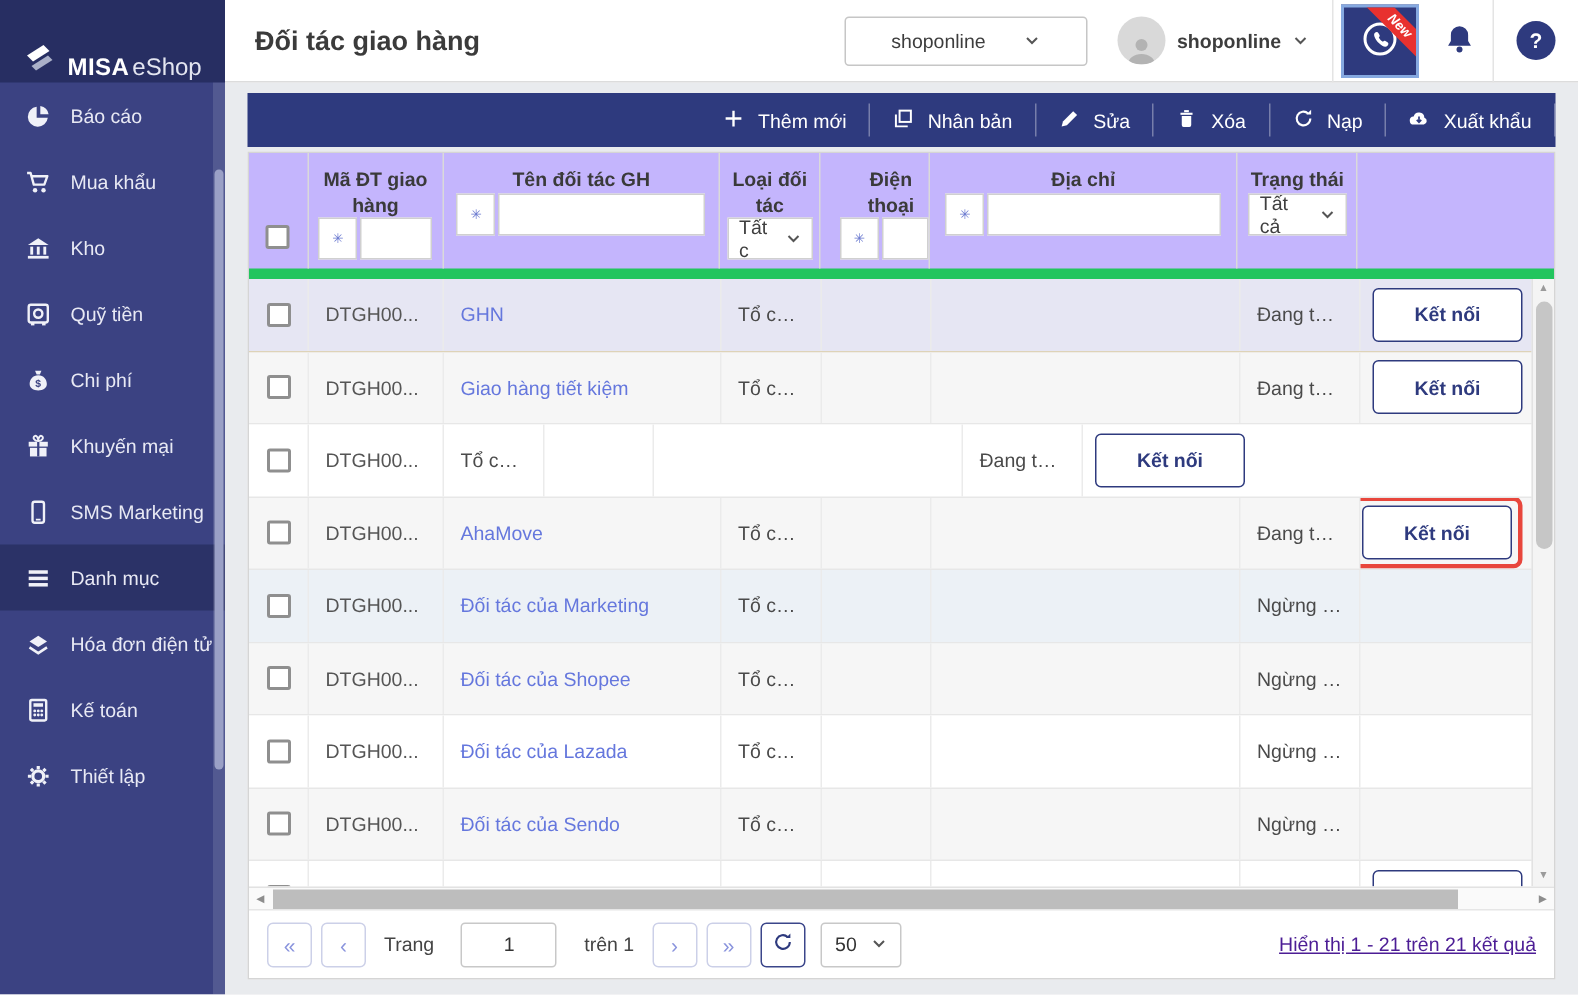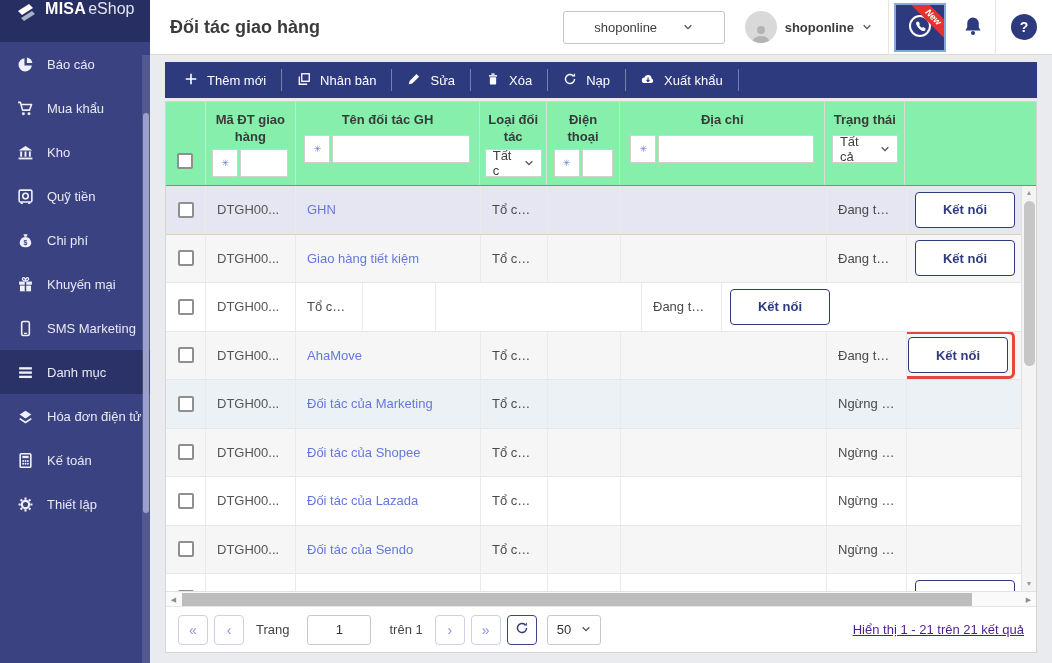--- a/index.html
+++ b/index.html
@@ -1,21 +1,21 @@
 <!DOCTYPE html>
 <html><head>
 <meta charset="utf-8">
 <style>
   * { margin:0; padding:0; box-sizing:border-box; }
   html,body { width:1052px; height:663px; overflow:hidden; }
   body { font-family:"Liberation Sans","DejaVu Sans",sans-serif; font-size:13px; color:#444; background:#e9ebee; position:relative; }
 
   
   .sidebar { position:absolute; left:0; top:0; width:150px; height:663px; background:#3b4282; z-index:5; }
-  .logo { height:42px; background:#272e62; display:flex; align-items:flex-start; padding-left:12px; gap:7px; cursor:pointer; }
+  .logo { height:55px; background:#272e62; display:flex; align-items:flex-end; padding-left:12px; gap:7px; cursor:pointer; }
   .logo .b { color:#fff; font-weight:800; font-size:16px; letter-spacing:.3px; }
   .logo .l { color:#e3e5f0; font-weight:400; font-size:16px; margin-left:-5px; }
   .nav { position:relative; }
   .nav-item { height:44px; display:flex; align-items:center; gap:13px; padding-left:16px; color:#e8e9f4; cursor:pointer; }
   .nav-item .icn { width:18px; height:18px; display:inline-flex; align-items:center; justify-content:center; color:#f0f1f8; }
   .nav-item .icn svg { width:17px; height:17px; }
   .nav-item.sel { background:#2b3267; }
   .nav-item.pinned { position:absolute; left:0; right:0; bottom:0; width:150px; border-top:1px solid #4d549b; background:#3b4282; }
   .side-scroll-track { position:absolute; right:0; top:55px; bottom:0; width:8px; background:rgba(255,255,255,.12); }
   .side-scroll-thumb { position:absolute; right:1px; top:58px; width:6px; height:400px; border-radius:3px; background:#9aa0c6; cursor:pointer; }
@@ -28,39 +28,39 @@
   .user { display:flex; align-items:center; gap:8px; margin:0 16px 0 20px; cursor:pointer; font-weight:700; color:#3d3d3d; }
   .avatar { width:32px; height:32px; border-radius:50%; background:#d9d9d9; overflow:hidden; display:flex; align-items:flex-end; justify-content:center; }
   .vsep { width:1px; height:55px; background:#e4e4e4; }
   .whatsnew { position:relative; width:52px; height:49px; margin:0 5px; background:#2e3a7e; border:2px solid #86a9e0; overflow:hidden; display:flex; align-items:center; justify-content:center; cursor:pointer; }
   .ribbon { position:absolute; top:6px; right:-15px; width:52px; transform:rotate(45deg); background:#e8312f; color:#fff; font-size:9px; font-style:italic; font-weight:700; text-align:center; line-height:13px; }
   .iconbtn { background:none; border:none; width:44px; height:55px; display:flex; align-items:center; justify-content:center; cursor:pointer; color:#2e3a7e; }
   .help { width:26px; height:26px; border-radius:50%; background:#2e3a7e; color:#fff; font-weight:700; font-size:14px; border:none; cursor:pointer; margin:0 15px; }
 
   
   .content { position:absolute; left:150px; top:55px; right:0; bottom:0; background:#e9ebee; padding:7px 15px 0 15px; }
-  .toolbar { height:36px; background:#2e3a7e; display:flex; align-items:center; padding-left:4px; }
+  .toolbar { height:36px; background:#2e3a7e; display:flex; align-items:center; padding-left:4px;justify-content:flex-end; }
   .tbtn { height:36px; display:flex; align-items:center; gap:9px; padding:0 15px; color:#fff; background:none; border:none; font-size:13px; font-family:inherit; cursor:pointer; }
   .tbtn svg { width:14px; height:14px; }
   .tsep { width:1px; height:22px; background:rgba(255,255,255,.35); }
 
   
   .grid { margin-top:3px; background:#fff; border:1px solid #d5d5d5; width:872px; }
-  .ghead { display:flex; background:#86efac; border-bottom:1px solid #22c55e; height:84px; }
+  .ghead { display:flex; background:#c4b5fd; border-bottom:7px solid #22c55e; height:84px; }
   .hcell { border-right:1px solid #dadada; display:flex; flex-direction:column; align-items:center; padding-top:9px; }
   .hcell:last-child { border-right:none; }
   .htitle { font-weight:700; color:#3a3a3a; text-align:center; line-height:17px; }
   .hfilter { margin-top:auto; margin-bottom:8px; display:flex; gap:2px; align-items:center; }
   .opbtn { width:26px; height:28px; background:#fff; border:1px solid #d0d0d0; display:flex; align-items:center; justify-content:center; cursor:pointer; color:#6c7bd0; font-size:9px; }
   .fin { height:28px; border:1px solid #d0d0d0; background:#fff; font-family:inherit; font-size:12px; padding:0 4px; }
   .fsel { height:28px; background:#fff; border:1px solid #d0d0d0; display:flex; align-items:center; padding:0 7px; gap:8px; cursor:pointer; color:#3f3f3f; }
   .fsel .chev, .shop-select .chev, .user .chev, .psel .chev { color:#555; }
   .chev svg { width:10px; height:10px; }
 
-  .c0{width:40px; justify-content:center;} .c1{width:90px;} .c2{width:185px;} .c3{width:67px;} .c4{width:73px;} .c5{width:206px;} .c6{width:80px;} .c7h{width:131px;} .c7{width:116px;}
+  .c0{width:40px; justify-content:center;} .c1{width:90px;} .c2{width:185px;} .c3{width:67px;} .c4{width:73px;align-items:flex-end;} .c5{width:206px;} .c6{width:80px;} .c7h{width:131px;} .c7{width:116px;}
 
   .gbody-wrap { position:relative; height:405px; overflow:hidden; }
   .gbody { width:857px; }
   .grow { display:flex; height:48.5px; border-bottom:1px solid #e7e7e7; background:#fff; }
   .grow.alt { background:#f6f6f6; }
   .grow.hover { background:#ecf1f6; }
   .grow.selected { background:#e6e6f3; border-bottom:1px solid #ded3b8; }
   .cell { display:flex; align-items:center; padding:0 11px; border-right:1px solid #ebebeb; overflow:hidden; white-space:nowrap; }
   .cell.c0 { padding:0; display:flex; justify-content:center; }
   .cell.c7 { justify-content:flex-end; padding:0 8px; border-right:none; }

